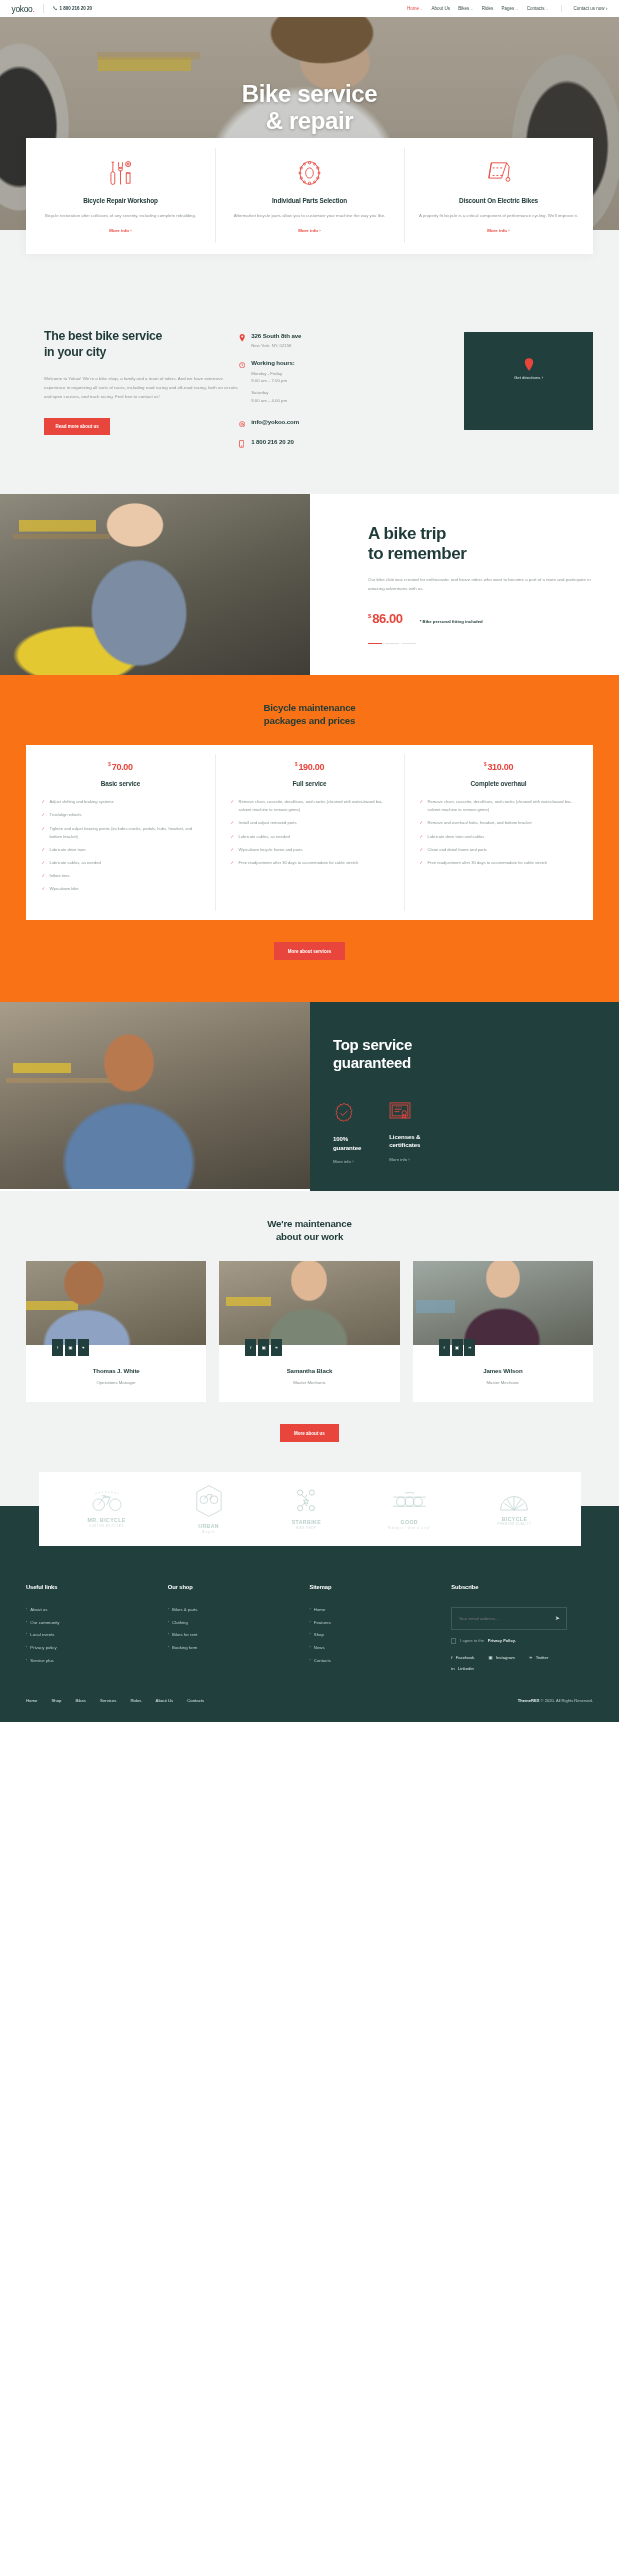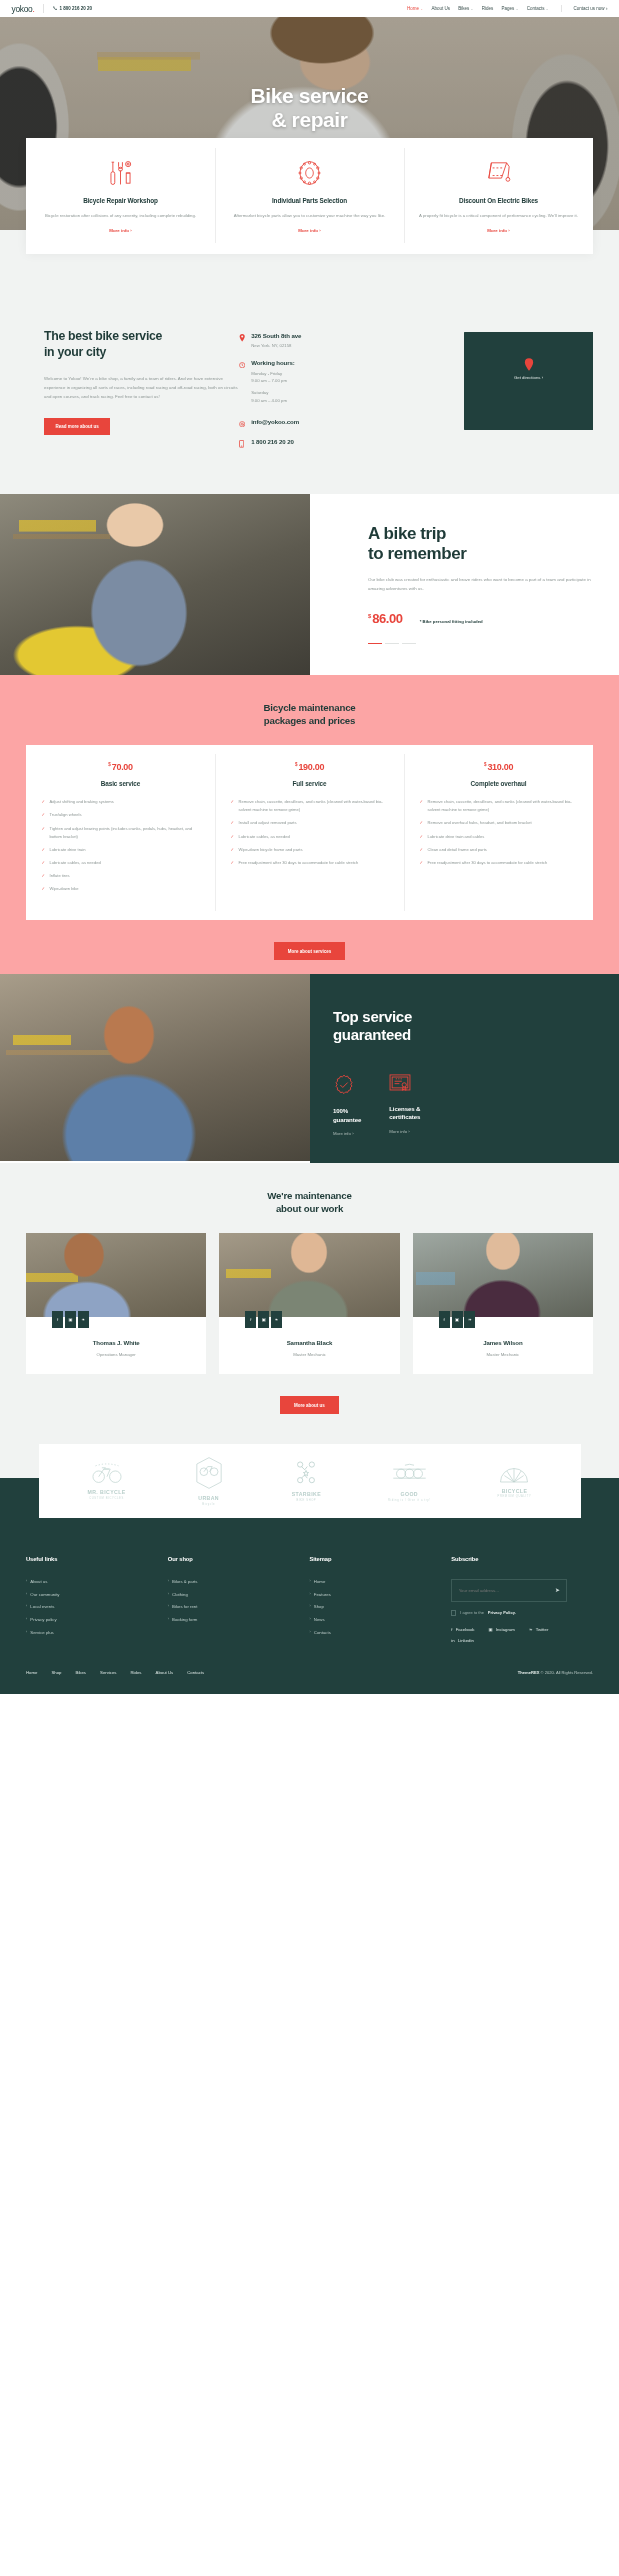--- a/index.html
+++ b/index.html
@@ -50,21 +50,21 @@
       radial-gradient(ellipse 123px 110px at 303px 155px, #efefee 0 70%, rgba(239,239,238,0) 78%),
       
       linear-gradient(90deg, rgba(196,163,98,.55) 0 0) 97px 35px/103px 7.7px no-repeat,
       linear-gradient(90deg, rgba(226,193,49,.75) 0 0) 98px 40px/93px 14px no-repeat,
       linear-gradient(180deg,#c2b6a5,#a79c8a);
     filter:saturate(.9);
   }
   .hero-tint { position:absolute; inset:0; background:rgba(60,66,62,.20); }
   .hero-inner { position:absolute; inset:0; display:flex; flex-direction:column; align-items:center; justify-content:center; }
   .hero h1 {
-    color:#fff; font-size:21px; line-height:1.12; text-align:center; font-weight:bold;
+    color:#fff; font-size:24px; line-height:1.12; text-align:center; font-weight:bold;
     letter-spacing:-0.4px; text-shadow:0 0.6px 3.2px rgba(0,0,0,.28);
   }
   .hero-btns { display:flex; margin-top:15.5px; }
   .btn {
     font-size:4.8px; padding:0 14px; height:16px; display:flex; align-items:center; justify-content:center;
     text-decoration:none; border:none; cursor:pointer; letter-spacing:0.1px;
   }
   .btn-dark { background:#264340; color:#e6ebe9; }
   .btn-red { background:#ea4b40; color:#fff; font-weight:bold;}
 
@@ -123,21 +123,21 @@
   .trip-right p { margin-top:11.6px; font-size:4.4px; line-height:2.0; color:#8d9694;}
   .price-row { margin-top:17px; display:flex; align-items:baseline; gap:17px;}
   .price { color:#e8453c; font-weight:bold; font-size:13px; letter-spacing:-0.4px;}
   .price .cur { font-size:5.8px; vertical-align:super; margin-right:1.3px;}
   .note { font-size:4.3px; color:#1f3b38; font-weight:bold;}
   .dots { margin-top:17px; display:flex; gap:3.2px; }
   .dots span { width:14px; height:1.3px; background:#e0e3e2;}
   .dots span.on { background:#e8453c;}
 
   
-  .pricing { background:#fca5a5; padding:26px 0 14px; }
+  .pricing { background:#f97316; padding:26px 0 42px; }
   .sec-title { text-align:center; font-size:9.7px; line-height:1.35; color:#1f3b38; letter-spacing:-0.2px; margin-bottom:18px;}
   .plans { display:flex; width:567px; margin:0 auto; background:#fff; }
   .plan { flex:1; padding:17px 15.5px 22px; position:relative; }
   .plan + .plan::before { content:""; position:absolute; left:0; top:9px; bottom:9px; width:0.6px; background:#eeeeee;}
   .plan .pprice { text-align:center; color:#e8453c; font-weight:bold; font-size:9px; letter-spacing:-0.3px;}
   .plan .pprice .cur { font-size:4.5px; vertical-align:super; margin-right:1.3px;}
   .plan h3 { text-align:center; font-size:6.4px; color:#1f3b38; margin-top:7.7px; margin-bottom:11.6px; letter-spacing:-0.1px;}
   .plan ul { list-style:none; }
   .plan li { display:flex; gap:4.5px; font-size:4.1px; line-height:1.95; color:#8d9694; margin-bottom:5.2px;}
   .chk { color:#e8453c; font-size:4.2px; line-height:1.9; flex:0 0 auto;}

